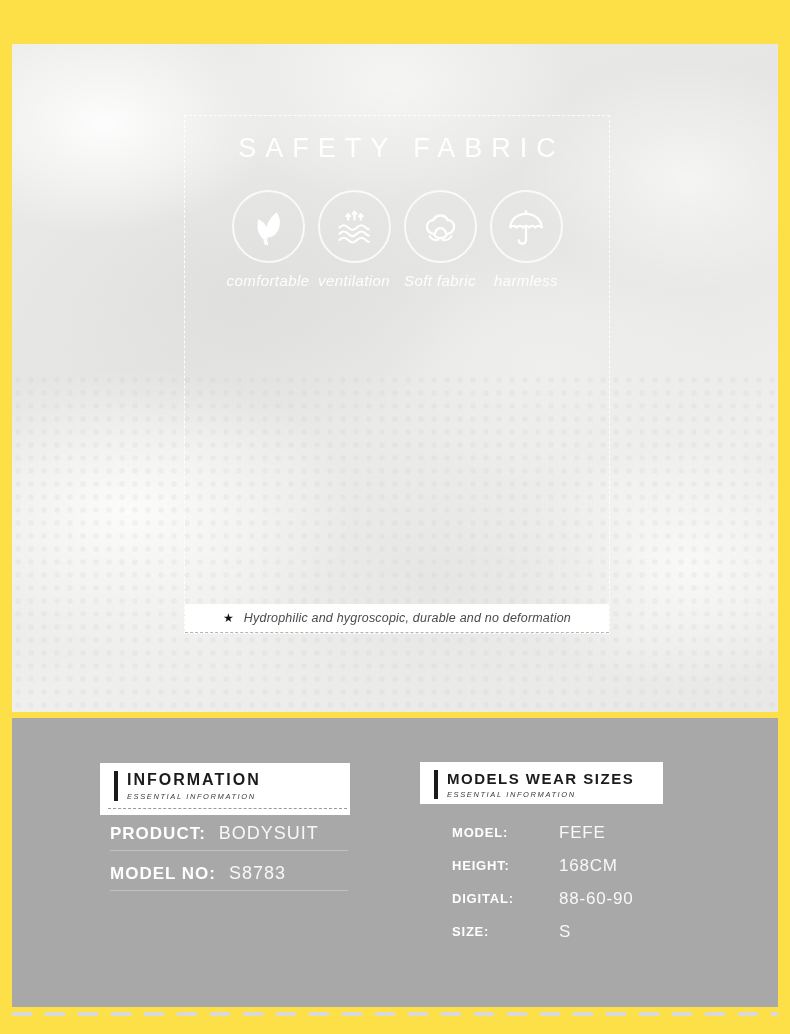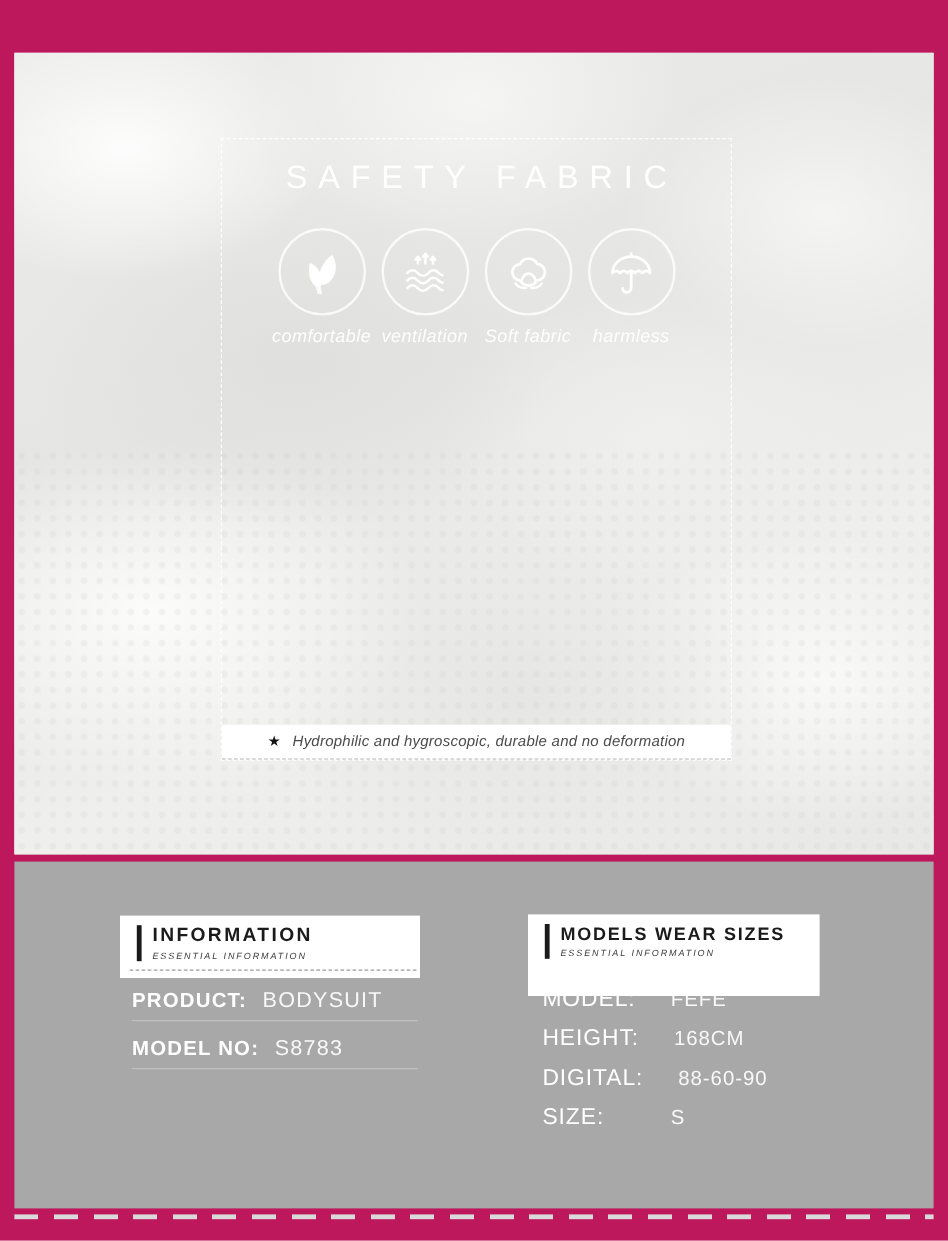--- a/index.html
+++ b/index.html
@@ -1,20 +1,20 @@
 <!DOCTYPE html>
 <html><head>
 <meta charset="utf-8">
 <style>
   html, body { margin: 0; padding: 0; background: #ffffff; }
   .page {
     position: relative;
     width: 790px;
     height: 1034px;
-    background: #be185d;
+    background: #fde047;
     overflow: hidden;
     font-family: "Liberation Sans", sans-serif;
   }
 
   
   .fabric {
     position: absolute;
     left: 12px; top: 44px;
     width: 766px; height: 668px;
     background-color: #e9e9e7;
@@ -111,21 +111,21 @@
     left: 12px; top: 718px;
     width: 766px; height: 289px;
     background: #a8a8a8;
   }
   .card {
     position: absolute;
     background: #ffffff;
     box-sizing: border-box;
   }
   .card-info  { left: 88px;  top: 45px; width: 250px; height: 52px; }
-  .card-sizes { left: 428px; top: 44px; width: 243px; height: 68px; }
+  .card-sizes { left: 408px; top: 44px; width: 243px; height: 42px; }
   .card-inner {
     position: absolute;
     left: 14px; top: 8px;
     display: flex;
     align-items: stretch;
   }
   .card-bar { width: 4px; background: #1a1a1a; margin-right: 9px; }
   .card-title {
     font-size: 16px;
     font-weight: bold;
@@ -165,22 +165,22 @@
   }
   .row-line {
     margin-top: 6px;
     width: 238px;
     border-bottom: 1px solid rgba(255,255,255,0.28);
   }
 
   .sizes-rows { position: absolute; left: 440px; top: 98px; }
   .srow { height: 33px; display: flex; align-items: center; }
   .srow .row-label {
-    font-size: 19px;
-    font-weight: normal;
+    font-size: 13px;
+    font-weight: bold;
     color: #ffffff;
     letter-spacing: 0.8px;
     min-width: 78px;
   }
   .srow .row-value {
     font-size: 17px;
     font-weight: 400;
     color: rgba(255,255,255,0.92);
     letter-spacing: 0.8px;
     margin-left: 29px;

